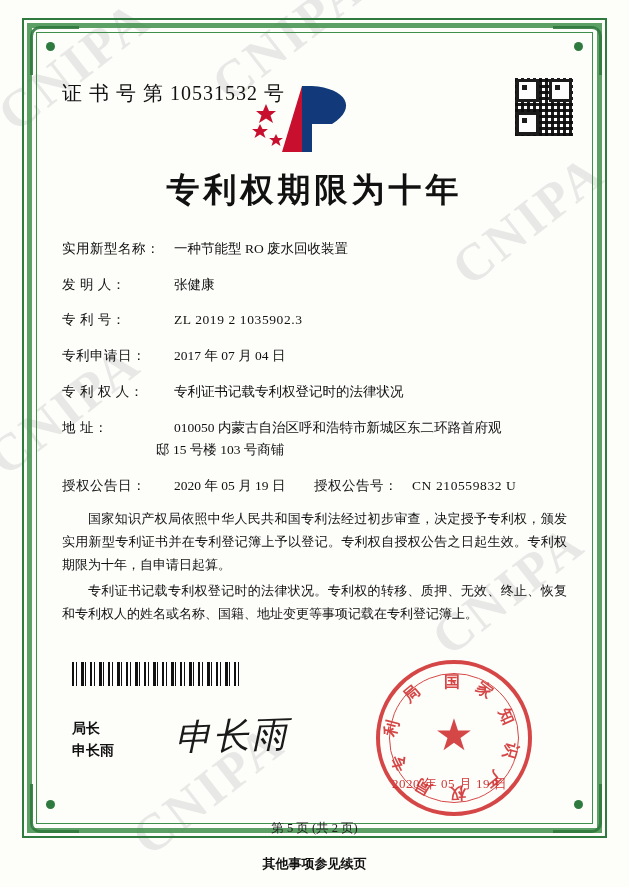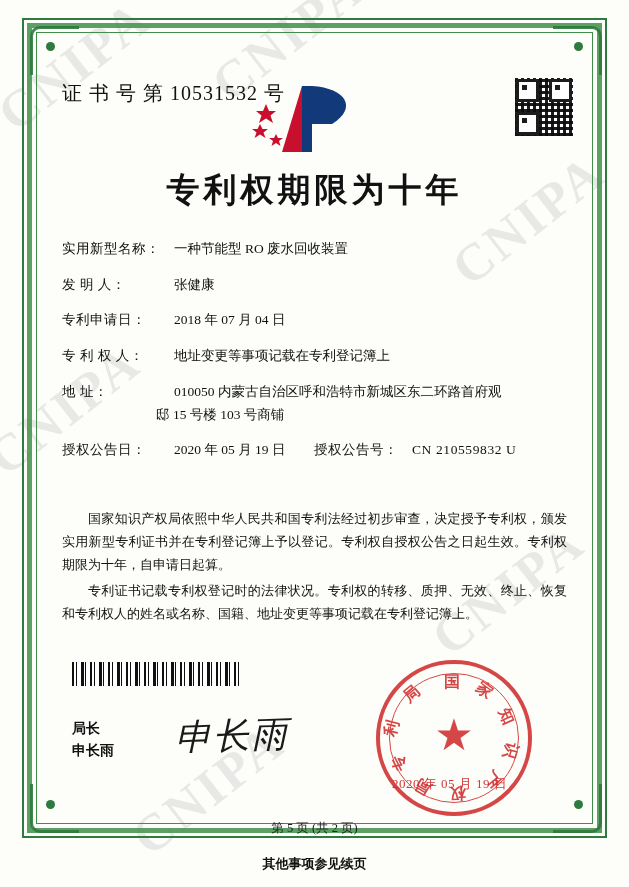--- a/index.html
+++ b/index.html
@@ -329,29 +329,33 @@
     <div class="field-row">
       <div class="f-label">实用新型名称：</div>
       <div class="f-value">一种节能型 RO 废水回收装置</div>
     </div>
 
     <div class="field-row">
       <div class="f-label">发 明 人：</div>
       <div class="f-value">张健康</div>
     </div>
 
+    <div class="field-row">
+      <div class="f-label">专 利 号：</div>
+      <div class="f-value mono">ZL 2019 2 1035902.3</div>
+    </div>
 
     <div class="field-row">
       <div class="f-label">专利申请日：</div>
-      <div class="f-value">2018 年 07 月 04 日</div>
+      <div class="f-value">2017 年 07 月 04 日</div>
     </div>
 
     <div class="field-row">
       <div class="f-label">专 利 权 人：</div>
-      <div class="f-value">地址变更等事项记载在专利登记簿上</div>
+      <div class="f-value">专利证书记载专利权登记时的法律状况</div>
     </div>
 
     <div class="field-row">
       <div class="f-label">地 址：</div>
       <div class="f-value">010050  内蒙古自治区呼和浩特市新城区东二环路首府观</div>
     </div>
     <div class="addr-second">邸 15 号楼 103 号商铺</div>
 
     <div class="field-row row-two-col">
       <div class="col-a">

